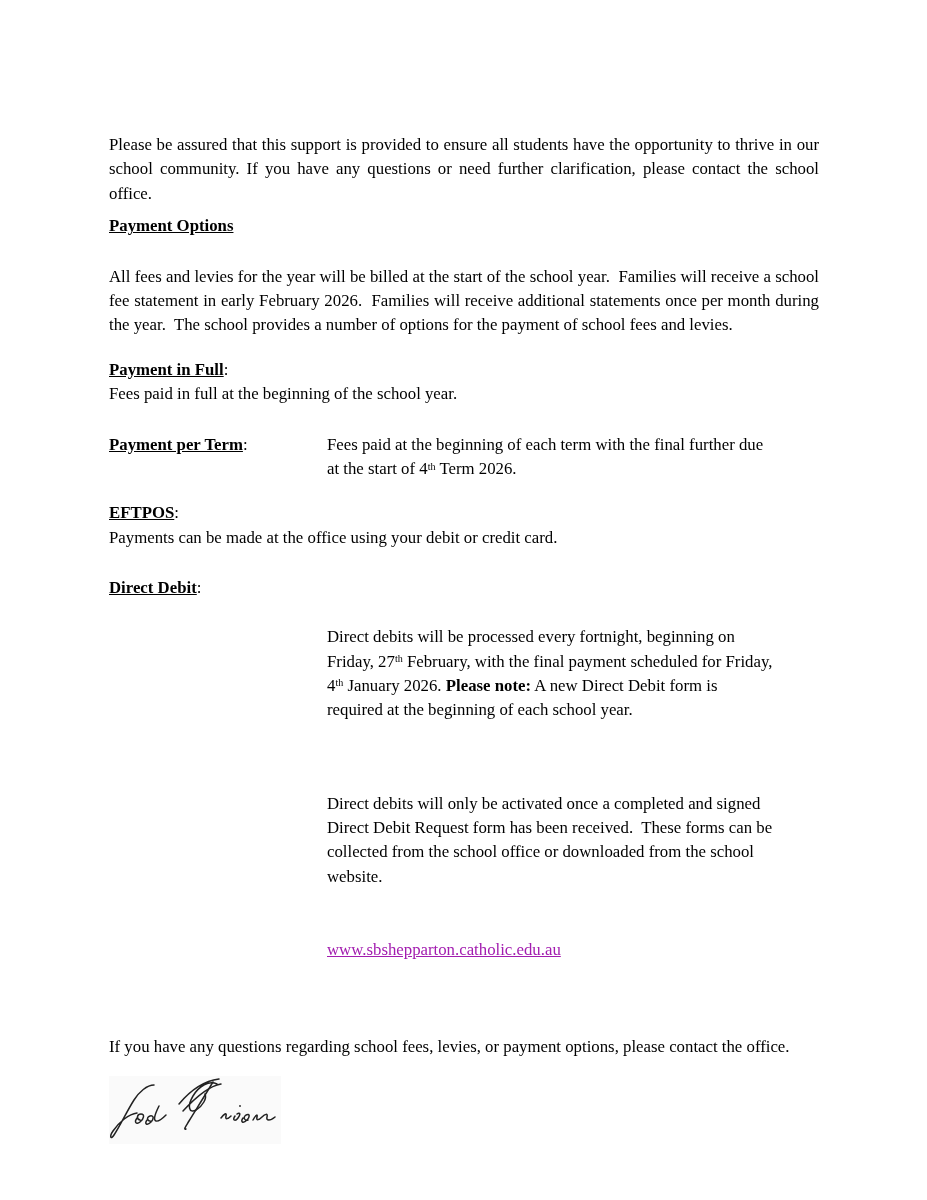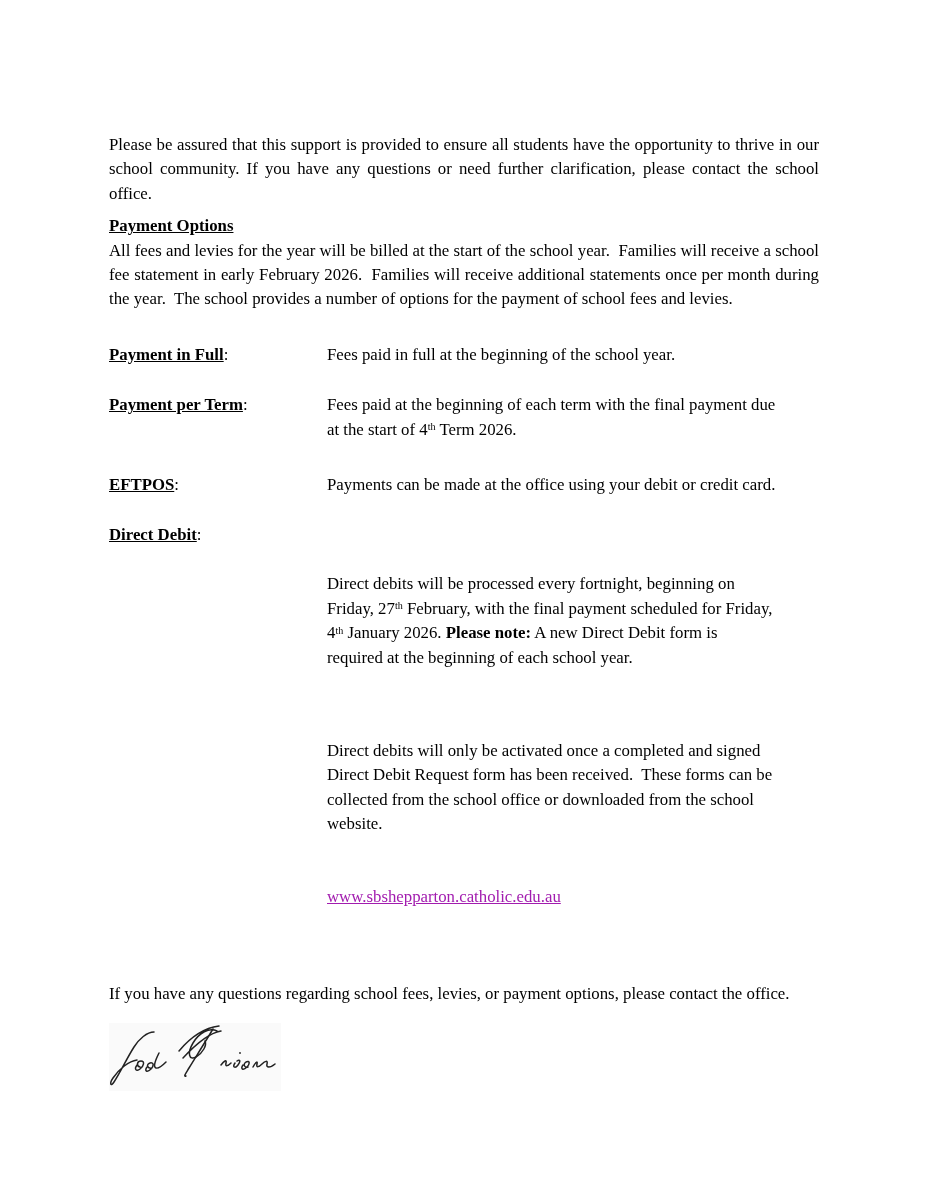--- a/index.html
+++ b/index.html
@@ -29,26 +29,26 @@
   p { margin: 0; }
   .para {
     text-align: justify;
     white-space: pre-wrap;
   }
   .heading {
     font-weight: bold;
     text-decoration: underline;
     margin-top: 8px;
   }
-  .billing { }
+  .billing { margin-top: 26px; }
   .row {
     display: flex;
     align-items: flex-start;
   }
-  .row.mt25 { margin-top: 31px; }
+  .row.mt25 { margin-top: 20px; flex-direction: column; }
   .row.mt26 { margin-top: 26px; }
   .row-label {
     width: 218px;
     flex: none;
   }
   .lbl {
     font-weight: bold;
     text-decoration: underline;
   }
   .row-desc {
@@ -91,21 +91,21 @@
 
     <p class="para billing">All fees and levies for the year will be billed at the start of the school year.  Families will receive a school fee statement in early February 2026.  Families will receive additional statements once per month during the year.  The school provides a number of options for the payment of school fees and levies.</p>
 
     <div class="row mt25">
       <div class="row-label"><span class="lbl">Payment in Full</span><span>:</span></div>
       <div class="row-desc"><span>Fees paid in full at the beginning of the school year.</span></div>
     </div>
 
     <div class="row mt26">
       <div class="row-label"><span class="lbl">Payment per Term</span><span>:</span></div>
-      <div class="row-desc"><span>Fees paid at the beginning of each term with the final payment due</span><br><span>at the start of 4</span><sup>th</sup><span> Term 2026.</span></div>
+      <div class="row-desc"><span>Fees paid at the beginning of each term with the final further due</span><br><span>at the start of 4</span><sup>th</sup><span> Term 2026.</span></div>
     </div>
 
     <div class="row mt25">
       <div class="row-label"><span class="lbl">EFTPOS</span><span>:</span></div>
       <div class="row-desc"><span>Payments can be made at the office using your debit or credit card.</span></div>
     </div>
 
     <div class="row mt26">
       <div class="row-label"><span class="lbl">Direct Debit</span><span>:</span></div>
       <div class="row-desc">

